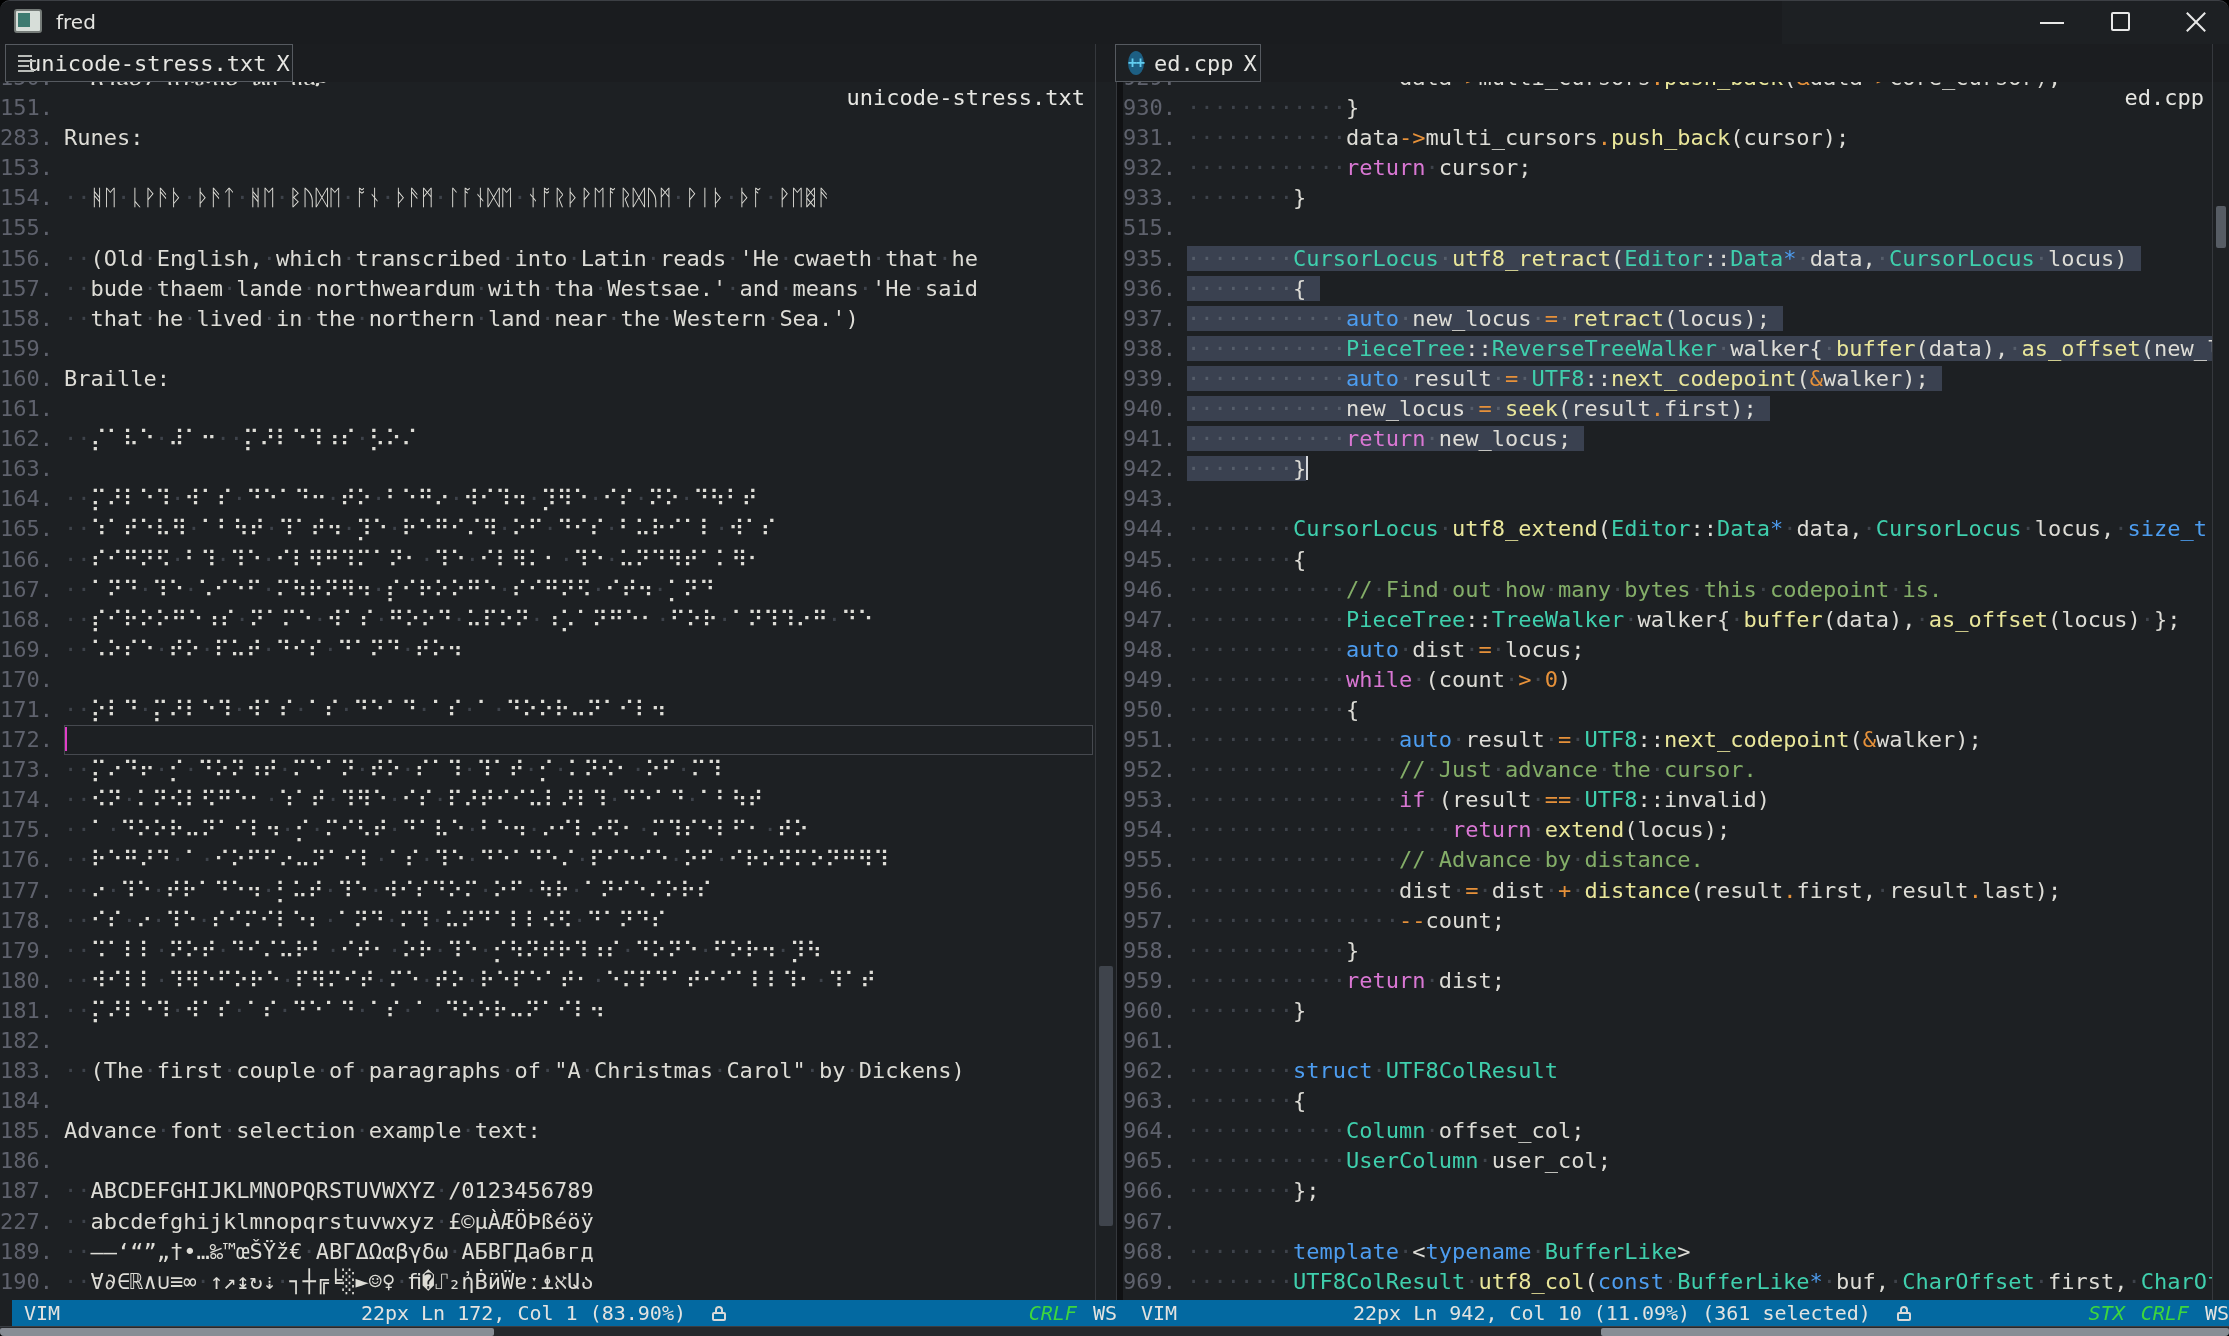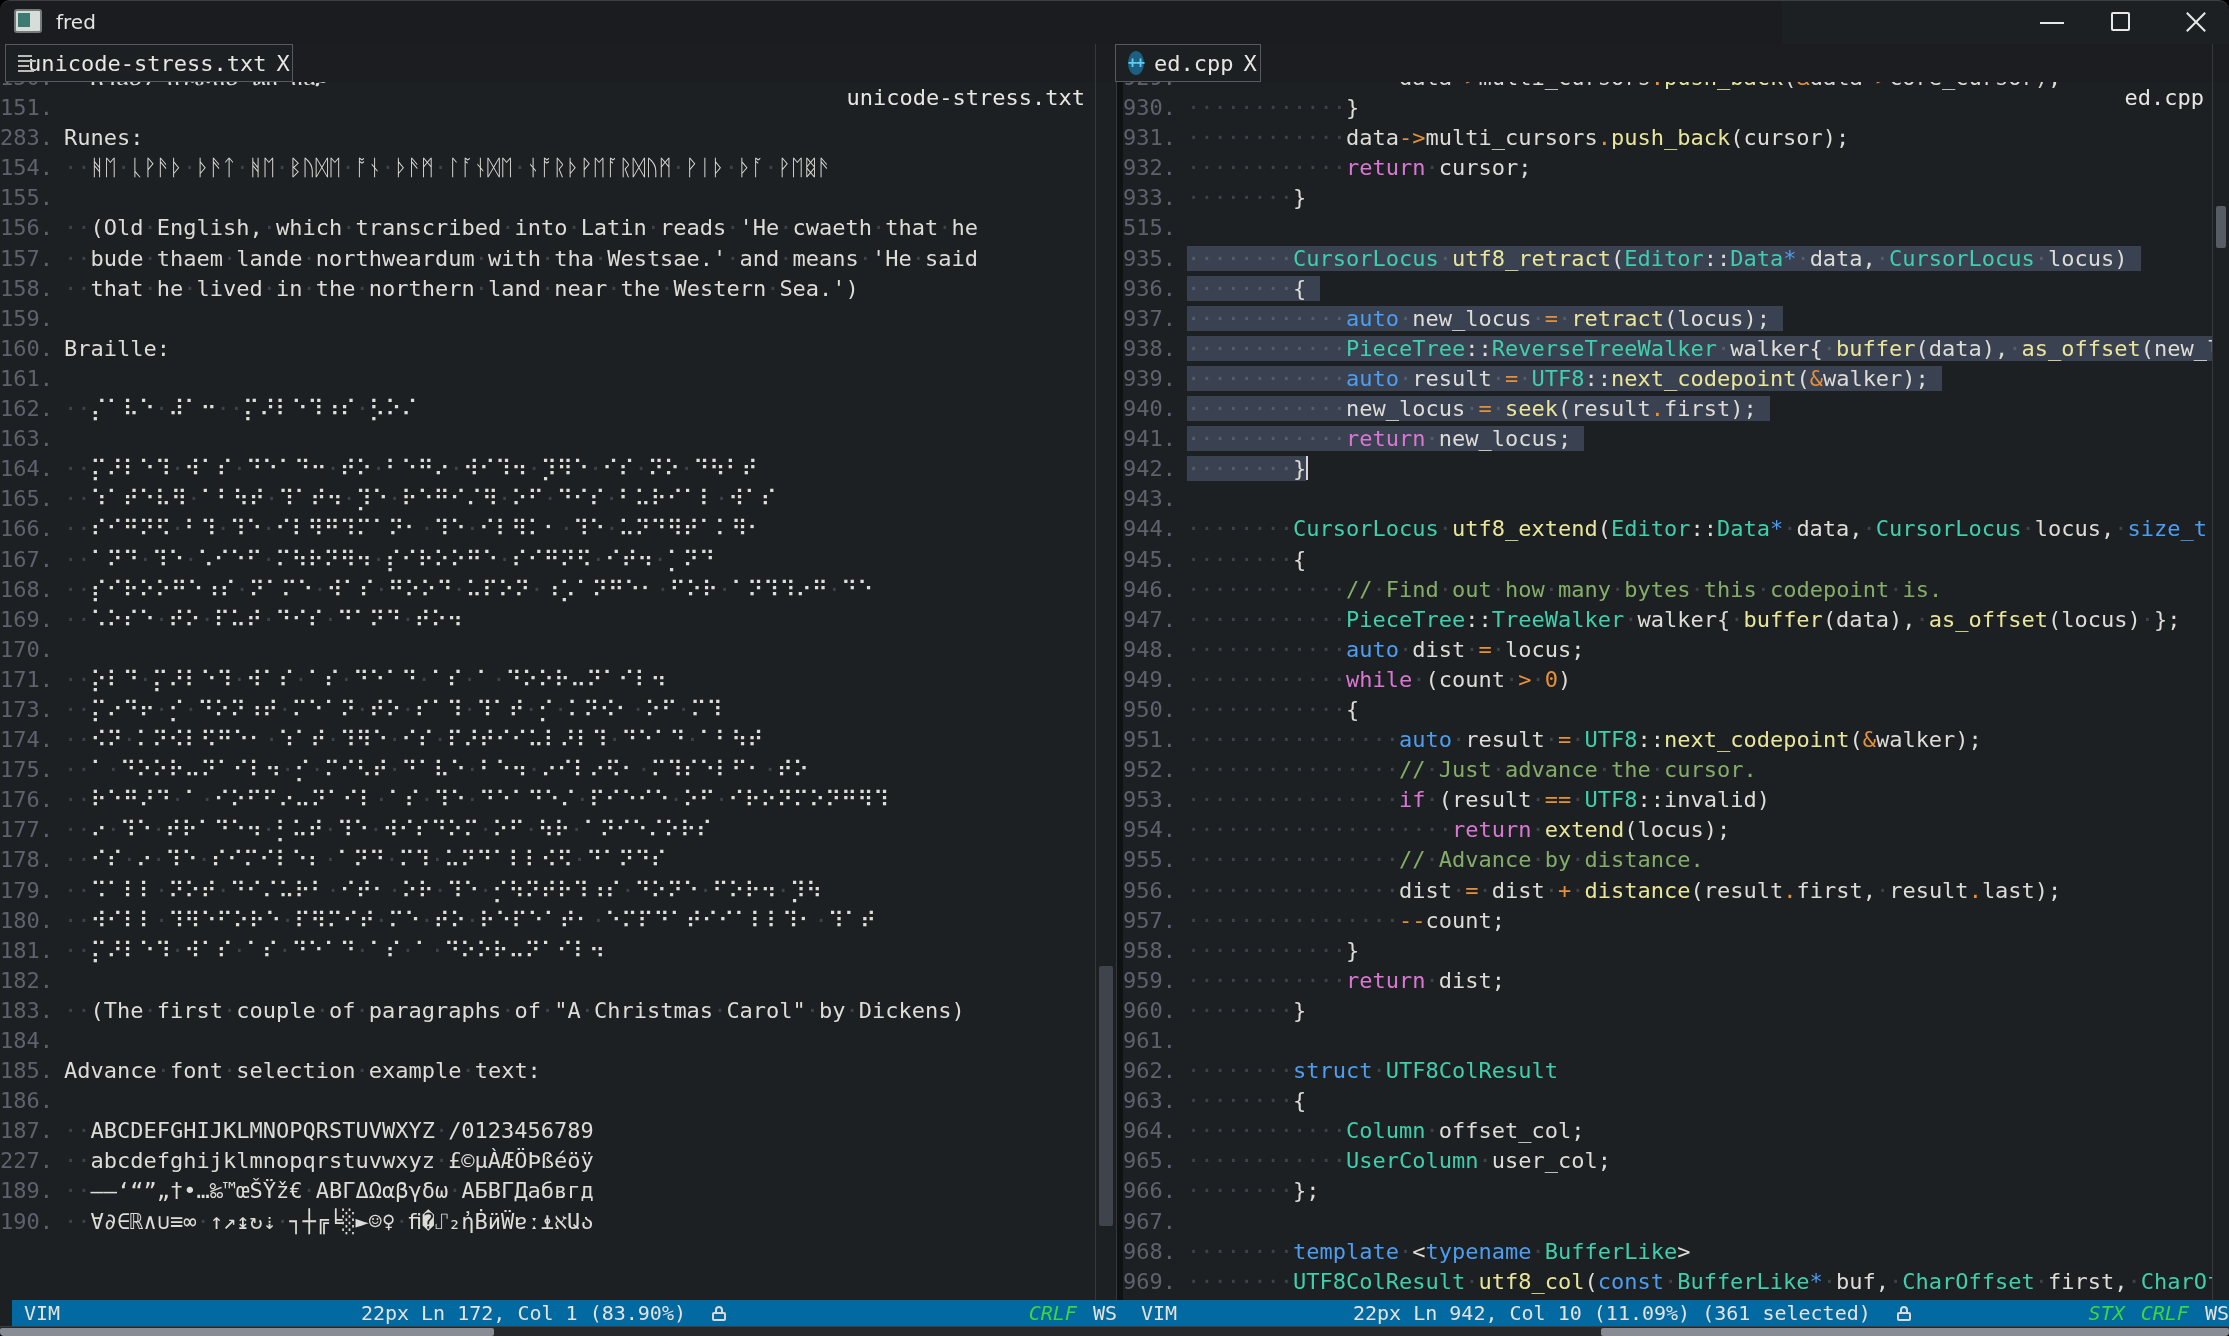--- a/index.html
+++ b/index.html
@@ -111,38 +111,40 @@
 
   <div class="chrome-strip"></div>
 
   <div class="pane left">
     <span class="file-overlay">unicode-stress.txt</span>
     <div class="content">
       <div class="rows" id="rows-left">
           <div class="row"><span class="ln">150.</span><span class="code"><span class="ws">·</span><span class="ws">·</span><span class="tok p">እግርህን</span><span class="ws">·</span><span class="tok p">በፍራሽህ</span><span class="ws">·</span><span class="tok p">ልክ</span><span class="ws">·</span><span class="tok p">ዘርጋ።</span></span></div>
           <div class="row"><span class="ln">151.</span><span class="code"></span></div>
           <div class="row"><span class="ln">283.</span><span class="code"><span class="tok p">Runes:</span></span></div>
+          <div class="row"><span class="ln">153.</span><span class="code"></span></div>
           <div class="row"><span class="ln">154.</span><span class="code"><span class="ws">·</span><span class="ws">·</span><span class="tok p">ᚻᛖ</span><span class="ws">·</span><span class="tok p">ᚳᚹᚫᚦ</span><span class="ws">·</span><span class="tok p">ᚦᚫᛏ</span><span class="ws">·</span><span class="tok p">ᚻᛖ</span><span class="ws">·</span><span class="tok p">ᛒᚢᛞᛖ</span><span class="ws">·</span><span class="tok p">ᚩᚾ</span><span class="ws">·</span><span class="tok p">ᚦᚫᛗ</span><span class="ws">·</span><span class="tok p">ᛚᚪᚾᛞᛖ</span><span class="ws">·</span><span class="tok p">ᚾᚩᚱᚦᚹᛖᚪᚱᛞᚢᛗ</span><span class="ws">·</span><span class="tok p">ᚹᛁᚦ</span><span class="ws">·</span><span class="tok p">ᚦᚪ</span><span class="ws">·</span><span class="tok p">ᚹᛖᛥᚫ</span></span></div>
           <div class="row"><span class="ln">155.</span><span class="code"></span></div>
           <div class="row"><span class="ln">156.</span><span class="code"><span class="ws">·</span><span class="ws">·</span><span class="tok p">(Old</span><span class="ws">·</span><span class="tok p">English,</span><span class="ws">·</span><span class="tok p">which</span><span class="ws">·</span><span class="tok p">transcribed</span><span class="ws">·</span><span class="tok p">into</span><span class="ws">·</span><span class="tok p">Latin</span><span class="ws">·</span><span class="tok p">reads</span><span class="ws">·</span><span class="tok p">'He</span><span class="ws">·</span><span class="tok p">cwaeth</span><span class="ws">·</span><span class="tok p">that</span><span class="ws">·</span><span class="tok p">he</span></span></div>
           <div class="row"><span class="ln">157.</span><span class="code"><span class="ws">·</span><span class="ws">·</span><span class="tok p">bude</span><span class="ws">·</span><span class="tok p">thaem</span><span class="ws">·</span><span class="tok p">lande</span><span class="ws">·</span><span class="tok p">northweardum</span><span class="ws">·</span><span class="tok p">with</span><span class="ws">·</span><span class="tok p">tha</span><span class="ws">·</span><span class="tok p">Westsae.'</span><span class="ws">·</span><span class="tok p">and</span><span class="ws">·</span><span class="tok p">means</span><span class="ws">·</span><span class="tok p">'He</span><span class="ws">·</span><span class="tok p">said</span></span></div>
           <div class="row"><span class="ln">158.</span><span class="code"><span class="ws">·</span><span class="ws">·</span><span class="tok p">that</span><span class="ws">·</span><span class="tok p">he</span><span class="ws">·</span><span class="tok p">lived</span><span class="ws">·</span><span class="tok p">in</span><span class="ws">·</span><span class="tok p">the</span><span class="ws">·</span><span class="tok p">northern</span><span class="ws">·</span><span class="tok p">land</span><span class="ws">·</span><span class="tok p">near</span><span class="ws">·</span><span class="tok p">the</span><span class="ws">·</span><span class="tok p">Western</span><span class="ws">·</span><span class="tok p">Sea.')</span></span></div>
           <div class="row"><span class="ln">159.</span><span class="code"></span></div>
           <div class="row"><span class="ln">160.</span><span class="code"><span class="tok p">Braille:</span></span></div>
           <div class="row"><span class="ln">161.</span><span class="code"></span></div>
           <div class="row"><span class="ln">162.</span><span class="code"><span class="ws">·</span><span class="ws">·</span><span class="tok p">⡌⠁⠧⠑</span><span class="ws">·</span><span class="tok p">⠼⠁⠒</span><span class="ws">·</span><span class="ws">·</span><span class="tok p">⡍⠜⠇⠑⠹⠰⠎</span><span class="ws">·</span><span class="tok p">⡣⠕⠌</span></span></div>
           <div class="row"><span class="ln">163.</span><span class="code"></span></div>
           <div class="row"><span class="ln">164.</span><span class="code"><span class="ws">·</span><span class="ws">·</span><span class="tok p">⡍⠜⠇⠑⠹</span><span class="ws">·</span><span class="tok p">⠺⠁⠎</span><span class="ws">·</span><span class="tok p">⠙⠑⠁⠙⠒</span><span class="ws">·</span><span class="tok p">⠞⠕</span><span class="ws">·</span><span class="tok p">⠃⠑⠛⠔</span><span class="ws">·</span><span class="tok p">⠺⠊⠹⠲</span><span class="ws">·</span><span class="tok p">⡹⠻⠑</span><span class="ws">·</span><span class="tok p">⠊⠎</span><span class="ws">·</span><span class="tok p">⠝⠕</span><span class="ws">·</span><span class="tok p">⠙⠳⠃⠞</span></span></div>
           <div class="row"><span class="ln">165.</span><span class="code"><span class="ws">·</span><span class="ws">·</span><span class="tok p">⠱⠁⠞⠑⠧⠻</span><span class="ws">·</span><span class="tok p">⠁⠃⠳⠞</span><span class="ws">·</span><span class="tok p">⠹⠁⠞⠲</span><span class="ws">·</span><span class="tok p">⡹⠑</span><span class="ws">·</span><span class="tok p">⠗⠑⠛⠊⠌⠻</span><span class="ws">·</span><span class="tok p">⠕⠋</span><span class="ws">·</span><span class="tok p">⠙⠊⠎</span><span class="ws">·</span><span class="tok p">⠃⠥⠗⠊⠁⠇</span><span class="ws">·</span><span class="tok p">⠺⠁⠎</span></span></div>
           <div class="row"><span class="ln">166.</span><span class="code"><span class="ws">·</span><span class="ws">·</span><span class="tok p">⠎⠊⠛⠝⠫</span><span class="ws">·</span><span class="tok p">⠃⠹</span><span class="ws">·</span><span class="tok p">⠹⠑</span><span class="ws">·</span><span class="tok p">⠊⠇⠻⠛⠹⠍⠁⠝⠂</span><span class="ws">·</span><span class="tok p">⠹⠑</span><span class="ws">·</span><span class="tok p">⠊⠇⠻⠅⠂</span><span class="ws">·</span><span class="tok p">⠹⠑</span><span class="ws">·</span><span class="tok p">⠥⠝⠙⠻⠞⠁⠅⠻⠂</span></span></div>
           <div class="row"><span class="ln">167.</span><span class="code"><span class="ws">·</span><span class="ws">·</span><span class="tok p">⠁⠝⠙</span><span class="ws">·</span><span class="tok p">⠹⠑</span><span class="ws">·</span><span class="tok p">⠡⠊⠑⠋</span><span class="ws">·</span><span class="tok p">⠍⠳⠗⠝⠻⠲</span><span class="ws">·</span><span class="tok p">⡎⠊⠗⠕⠕⠛⠑</span><span class="ws">·</span><span class="tok p">⠎⠊⠛⠝⠫</span><span class="ws">·</span><span class="tok p">⠊⠞⠲</span><span class="ws">·</span><span class="tok p">⡁⠝⠙</span></span></div>
           <div class="row"><span class="ln">168.</span><span class="code"><span class="ws">·</span><span class="ws">·</span><span class="tok p">⡎⠊⠗⠕⠕⠛⠑⠰⠎</span><span class="ws">·</span><span class="tok p">⠝⠁⠍⠑</span><span class="ws">·</span><span class="tok p">⠺⠁⠎</span><span class="ws">·</span><span class="tok p">⠛⠕⠕⠙</span><span class="ws">·</span><span class="tok p">⠥⠏⠕⠝</span><span class="ws">·</span><span class="tok p">⠰⡡⠁⠝⠛⠑⠂</span><span class="ws">·</span><span class="tok p">⠋⠕⠗</span><span class="ws">·</span><span class="tok p">⠁⠝⠹⠹⠔⠛</span><span class="ws">·</span><span class="tok p">⠙⠑</span></span></div>
           <div class="row"><span class="ln">169.</span><span class="code"><span class="ws">·</span><span class="ws">·</span><span class="tok p">⠡⠕⠎⠑</span><span class="ws">·</span><span class="tok p">⠞⠕</span><span class="ws">·</span><span class="tok p">⠏⠥⠞</span><span class="ws">·</span><span class="tok p">⠙⠊⠎</span><span class="ws">·</span><span class="tok p">⠙⠁⠝⠙</span><span class="ws">·</span><span class="tok p">⠞⠕⠲</span></span></div>
           <div class="row"><span class="ln">170.</span><span class="code"></span></div>
           <div class="row"><span class="ln">171.</span><span class="code"><span class="ws">·</span><span class="ws">·</span><span class="tok p">⡕⠇⠙</span><span class="ws">·</span><span class="tok p">⡍⠜⠇⠑⠹</span><span class="ws">·</span><span class="tok p">⠺⠁⠎</span><span class="ws">·</span><span class="tok p">⠁⠎</span><span class="ws">·</span><span class="tok p">⠙⠑⠁⠙</span><span class="ws">·</span><span class="tok p">⠁⠎</span><span class="ws">·</span><span class="tok p">⠁</span><span class="ws">·</span><span class="tok p">⠙⠕⠕⠗⠤⠝⠁⠊⠇⠲</span></span></div>
+          <div class="row"><span class="ln">172.</span><span class="code"><span class="caret-pink"></span></span><i class="curbox"></i></div>
           <div class="row"><span class="ln">173.</span><span class="code"><span class="ws">·</span><span class="ws">·</span><span class="tok p">⡍⠔⠙⠖</span><span class="ws">·</span><span class="tok p">⡊</span><span class="ws">·</span><span class="tok p">⠙⠕⠝⠰⠞</span><span class="ws">·</span><span class="tok p">⠍⠑⠁⠝</span><span class="ws">·</span><span class="tok p">⠞⠕</span><span class="ws">·</span><span class="tok p">⠎⠁⠹</span><span class="ws">·</span><span class="tok p">⠹⠁⠞</span><span class="ws">·</span><span class="tok p">⡊</span><span class="ws">·</span><span class="tok p">⠅⠝⠪⠂</span><span class="ws">·</span><span class="tok p">⠕⠋</span><span class="ws">·</span><span class="tok p">⠍⠹</span></span></div>
           <div class="row"><span class="ln">174.</span><span class="code"><span class="ws">·</span><span class="ws">·</span><span class="tok p">⠪⠝</span><span class="ws">·</span><span class="tok p">⠅⠝⠪⠇⠫⠛⠑⠂</span><span class="ws">·</span><span class="tok p">⠱⠁⠞</span><span class="ws">·</span><span class="tok p">⠹⠻⠑</span><span class="ws">·</span><span class="tok p">⠊⠎</span><span class="ws">·</span><span class="tok p">⠏⠜⠞⠊⠊⠥⠇⠜⠇⠹</span><span class="ws">·</span><span class="tok p">⠙⠑⠁⠙</span><span class="ws">·</span><span class="tok p">⠁⠃⠳⠞</span></span></div>
           <div class="row"><span class="ln">175.</span><span class="code"><span class="ws">·</span><span class="ws">·</span><span class="tok p">⠁</span><span class="ws">·</span><span class="tok p">⠙⠕⠕⠗⠤⠝⠁⠊⠇⠲</span><span class="ws">·</span><span class="tok p">⡊</span><span class="ws">·</span><span class="tok p">⠍⠊⠣⠞</span><span class="ws">·</span><span class="tok p">⠙⠁⠧⠑</span><span class="ws">·</span><span class="tok p">⠃⠑⠲</span><span class="ws">·</span><span class="tok p">⠔⠊⠇⠔⠫⠂</span><span class="ws">·</span><span class="tok p">⠍⠹⠎⠑⠇⠋⠂</span><span class="ws">·</span><span class="tok p">⠞⠕</span></span></div>
           <div class="row"><span class="ln">176.</span><span class="code"><span class="ws">·</span><span class="ws">·</span><span class="tok p">⠗⠑⠛⠜⠙</span><span class="ws">·</span><span class="tok p">⠁</span><span class="ws">·</span><span class="tok p">⠊⠕⠋⠋⠔⠤⠝⠁⠊⠇</span><span class="ws">·</span><span class="tok p">⠁⠎</span><span class="ws">·</span><span class="tok p">⠹⠑</span><span class="ws">·</span><span class="tok p">⠙⠑⠁⠙⠑⠌</span><span class="ws">·</span><span class="tok p">⠏⠊⠑⠊⠑</span><span class="ws">·</span><span class="tok p">⠕⠋</span><span class="ws">·</span><span class="tok p">⠊⠗⠕⠝⠍⠕⠝⠛⠻⠹</span></span></div>
           <div class="row"><span class="ln">177.</span><span class="code"><span class="ws">·</span><span class="ws">·</span><span class="tok p">⠔</span><span class="ws">·</span><span class="tok p">⠹⠑</span><span class="ws">·</span><span class="tok p">⠞⠗⠁⠙⠑⠲</span><span class="ws">·</span><span class="tok p">⡃⠥⠞</span><span class="ws">·</span><span class="tok p">⠹⠑</span><span class="ws">·</span><span class="tok p">⠺⠊⠎⠙⠕⠍</span><span class="ws">·</span><span class="tok p">⠕⠋</span><span class="ws">·</span><span class="tok p">⠳⠗</span><span class="ws">·</span><span class="tok p">⠁⠝⠊⠑⠌⠕⠗⠎</span></span></div>
           <div class="row"><span class="ln">178.</span><span class="code"><span class="ws">·</span><span class="ws">·</span><span class="tok p">⠊⠎</span><span class="ws">·</span><span class="tok p">⠔</span><span class="ws">·</span><span class="tok p">⠹⠑</span><span class="ws">·</span><span class="tok p">⠎⠊⠍⠊⠇⠑⠆</span><span class="ws">·</span><span class="tok p">⠁⠝⠙</span><span class="ws">·</span><span class="tok p">⠍⠹</span><span class="ws">·</span><span class="tok p">⠥⠝⠙⠁⠇⠇⠪⠫</span><span class="ws">·</span><span class="tok p">⠙⠁⠝⠙⠎</span></span></div>
           <div class="row"><span class="ln">179.</span><span class="code"><span class="ws">·</span><span class="ws">·</span><span class="tok p">⠩⠁⠇⠇</span><span class="ws">·</span><span class="tok p">⠝⠕⠞</span><span class="ws">·</span><span class="tok p">⠙⠊⠌⠥⠗⠃</span><span class="ws">·</span><span class="tok p">⠊⠞⠂</span><span class="ws">·</span><span class="tok p">⠕⠗</span><span class="ws">·</span><span class="tok p">⠹⠑</span><span class="ws">·</span><span class="tok p">⡊⠳⠝⠞⠗⠹⠰⠎</span><span class="ws">·</span><span class="tok p">⠙⠕⠝⠑</span><span class="ws">·</span><span class="tok p">⠋⠕⠗⠲</span><span class="ws">·</span><span class="tok p">⡹⠳</span></span></div>
           <div class="row"><span class="ln">180.</span><span class="code"><span class="ws">·</span><span class="ws">·</span><span class="tok p">⠺⠊⠇⠇</span><span class="ws">·</span><span class="tok p">⠹⠻⠑⠋⠕⠗⠑</span><span class="ws">·</span><span class="tok p">⠏⠻⠍⠊⠞</span><span class="ws">·</span><span class="tok p">⠍⠑</span><span class="ws">·</span><span class="tok p">⠞⠕</span><span class="ws">·</span><span class="tok p">⠗⠑⠏⠑⠁⠞⠂</span><span class="ws">·</span><span class="tok p">⠑⠍⠏⠙⠁⠞⠊⠊⠁⠇⠇⠹⠂</span><span class="ws">·</span><span class="tok p">⠹⠁⠞</span></span></div>
           <div class="row"><span class="ln">181.</span><span class="code"><span class="ws">·</span><span class="ws">·</span><span class="tok p">⡍⠜⠇⠑⠹</span><span class="ws">·</span><span class="tok p">⠺⠁⠎</span><span class="ws">·</span><span class="tok p">⠁⠎</span><span class="ws">·</span><span class="tok p">⠙⠑⠁⠙</span><span class="ws">·</span><span class="tok p">⠁⠎</span><span class="ws">·</span><span class="tok p">⠁</span><span class="ws">·</span><span class="tok p">⠙⠕⠕⠗⠤⠝⠁⠊⠇⠲</span></span></div>
           <div class="row"><span class="ln">182.</span><span class="code"></span></div>

